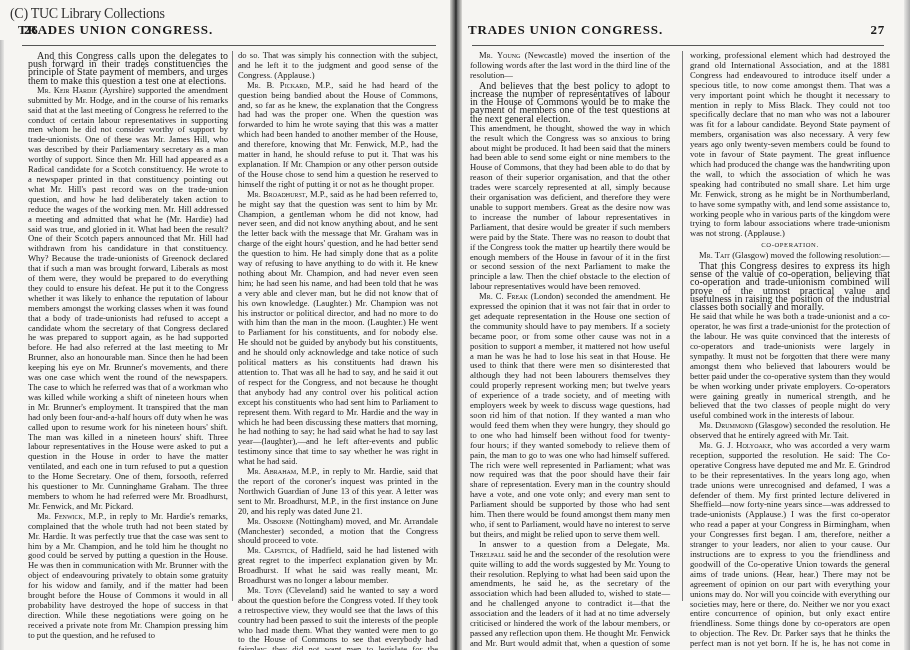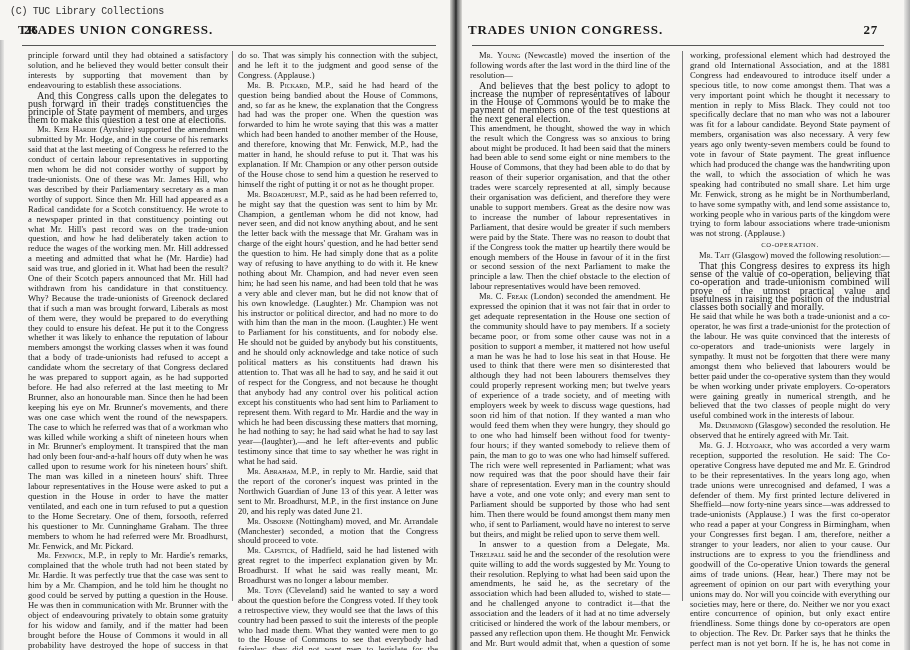--- a/index.html
+++ b/index.html
@@ -17,34 +17,34 @@
   .edge-left {
     position: absolute; left: 0; top: 40px; width: 4px; height: 610px;
     background: linear-gradient(to right, #bbb, #e8e8e6);
   }
   .edge-right {
     position: absolute; right: 0; top: 0; width: 6px; height: 650px;
     background: linear-gradient(to right, #e8e8e6, #aaa);
   }
   .watermark {
     position: absolute; left: 10px; top: 6px;
-    font-family: Liberation Mono, monospace; font-size: 10px; color: #333;
+    font-family: Liberation Serif, serif; font-size: 14px; color: #333;
     letter-spacing: -0.3px;
   }
   .page { position: absolute; top: 0; height: 650px; }
   .page.left { left: 18px; width: 422px; }
   .page.right { left: 468px; width: 420px; }
   .running-head {
     position: absolute; top: 22px; left: 0; right: 0; height: 20px;
     font-size: 13px; font-weight: bold; letter-spacing: 0.8px;
   }
   .running-head .title { position: absolute; left: 0; right: 0; }
   .running-head .pno { position: absolute; font-size: 13px; font-weight: bold; }
   .page.left .pno { left: 6px; }
-  .page.right .pno { right: 10px; }
+  .page.right .pno { right: 3px; }
   .head-rule {
     position: absolute; top: 45px; left: 4px; right: 4px; height: 1px; background: #555;
   }
   .col {
     position: absolute; top: 51px; width: 200px;
     font-size: 8.6px; line-height: 9.9px; text-align: justify;
     hyphens: auto;
   }
   .col p { margin: 0; text-indent: 9px; }
   .col p.noindent { text-indent: 0; }
@@ -74,21 +74,20 @@
   <div class="gutter"></div>
   <div class="watermark">(C) TUC Library Collections</div>
 
   <div class="page left">
     <div class="running-head">
       <span class="pno">26</span>
       <span class="title">TRADES UNION CONGRESS.</span>
     </div>
     <div class="head-rule"></div>
     <div class="col c1">
-        <p class="noindent">principle forward until they had obtained a satisfactory solution, and he believed they would better consult their interests by supporting that movement than by endeavouring to establish these associations.</p>
         <p class="quote">And this Congress calls upon the delegates to push forward in their trades constituencies the principle of State payment of members, and urges them to make this question a test one at elections.</p>
         <p><span class="sc">Mr. Keir Hardie</span> (Ayrshire) supported the amendment submitted by Mr. Hodge, and in the course of his remarks said that at the last meeting of Congress he referred to the conduct of certain labour representatives in supporting men whom he did not consider worthy of support by trade-unionists. One of these was Mr. James Hill, who was described by their Parliamentary secretary as a man worthy of support. Since then Mr. Hill had appeared as a Radical candidate for a Scotch constituency. He wrote to a newspaper printed in that constituency pointing out what Mr. Hill's past record was on the trade-union question, and how he had deliberately taken action to reduce the wages of the working men. Mr. Hill addressed a meeting and admitted that what he (Mr. Hardie) had said was true, and gloried in it. What had been the result? One of their Scotch papers announced that Mr. Hill had withdrawn from his candidature in that constituency. Why? Because the trade-unionists of Greenock declared that if such a man was brought forward, Liberals as most of them were, they would be prepared to do everything they could to ensure his defeat. He put it to the Congress whether it was likely to enhance the reputation of labour members amongst the working classes when it was found that a body of trade-unionists had refused to accept a candidate whom the secretary of that Congress declared he was prepared to support again, as he had supported before. He had also referred at the last meeting to Mr Brunner, also an honourable man. Since then he had been keeping his eye on Mr. Brunner's movements, and there was one case which went the round of the newspapers. The case to which he referred was that of a workman who was killed while working a shift of nineteen hours when in Mr. Brunner's employment. It transpired that the man had only been four-and-a-half hours off duty when he was called upon to resume work for his nineteen hours' shift. The man was killed in a nineteen hours' shift. Three labour representatives in the House were asked to put a question in the House in order to have the matter ventilated, and each one in turn refused to put a question to the Home Secretary. One of them, forsooth, referred his questioner to Mr. Cunninghame Graham. The three members to whom he had referred were Mr. Broadhurst, Mr. Fenwick, and Mr. Pickard.</p>
         <p><span class="sc">Mr. Fenwick</span>, M.P., in reply to Mr. Hardie's remarks, complained that the whole truth had not been stated by Mr. Hardie. It was perfectly true that the case was sent to him by a Mr. Champion, and he told him he thought no good could be served by putting a question in the House. He was then in communication with Mr. Brunner with the object of endeavouring privately to obtain some gratuity for his widow and family, and if the matter had been brought before the House of Commons it would in all probability have destroyed the hope of success in that direction. While these negotiations were going on he received a private note from Mr. Champion pressing him to put the question, and he refused to</p>
       </div>
     <div class="col-rule"></div>
     <div class="col c2">
         <p class="noindent">do so. That was simply his connection with the subject, and he left it to the judgment and good sense of the Congress. (Applause.)</p>
         <p><span class="sc">Mr. B. Pickard</span>, M.P., said he had heard of the question being bandied about the House of Commons, and, so far as he knew, the explanation that the Congress had had was the proper one. When the question was forwarded to him he wrote saying that this was a matter which had been handed to another member of the House, and therefore, knowing that Mr. Fenwick, M.P., had the matter in hand, he should refuse to put it. That was his explanation. If Mr. Champion or any other person outside of the House chose to send him a question he reserved to himself the right of putting it or not as he thought proper.</p>
         <p><span class="sc">Mr. Broadhurst</span>, M.P., said as he had been referred to, he might say that the question was sent to him by Mr. Champion, a gentleman whom he did not know, had never seen, and did not know anything about, and he sent the letter back with the message that Mr. Graham was in charge of the eight hours' question, and he had better send the question to him. He had simply done that as a polite way of refusing to have anything to do with it. He knew nothing about Mr. Champion, and had never even seen him; he had seen his name, and had been told that he was a very able and clever man, but he did not know that of his own knowledge. (Laughter.) Mr. Champion was not his instructor or political director, and had no more to do with him than the man in the moon. (Laughter.) He went to Parliament for his constituents, and for nobody else. He should not be guided by anybody but his constituents, and he should only acknowledge and take notice of such political matters as his constituents had drawn his attention to. That was all he had to say, and he said it out of respect for the Congress, and not because he thought that anybody had any control over his political action except his constituents who had sent him to Parliament to represent them. With regard to Mr. Hardie and the way in which he had been discussing these matters that morning, he had nothing to say; he had said what he had to say last year—(laughter),—and he left after-events and public testimony since that time to say whether he was right in what he had said.</p>
         <p><span class="sc">Mr. Abraham</span>, M.P., in reply to Mr. Hardie, said that the report of the coroner's inquest was printed in the <span class="it">Northwich Guardian</span> of June 13 of this year. A letter was sent to Mr. Broadhurst, M.P., in the first instance on June 20, and his reply was dated June 21.</p>

